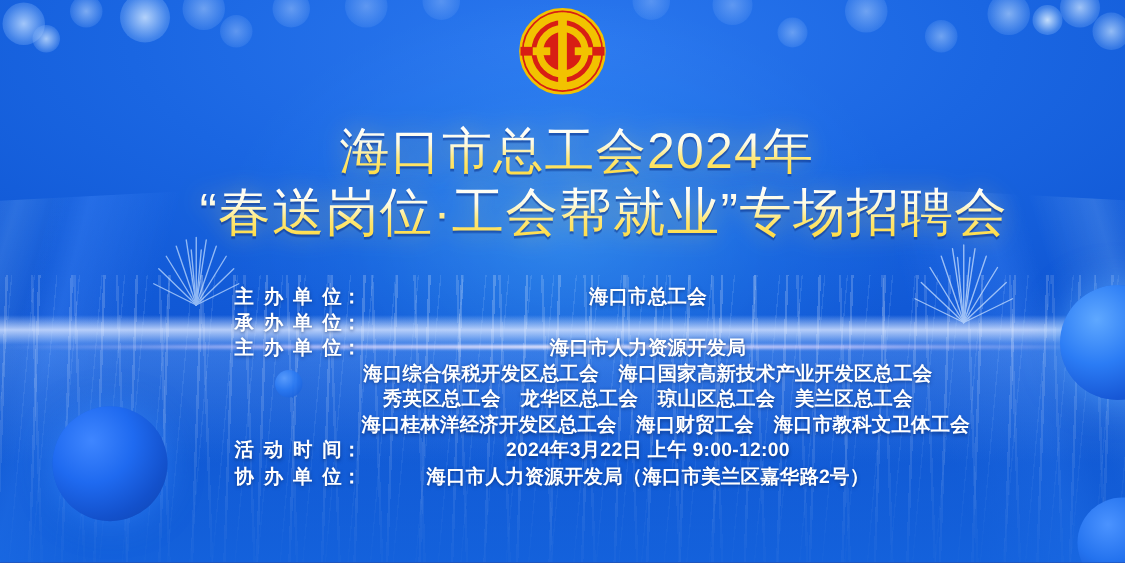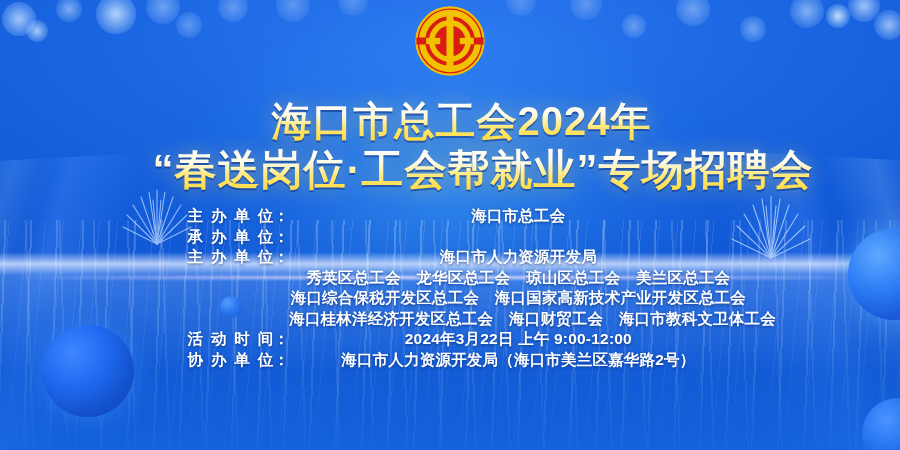--- a/index.html
+++ b/index.html
@@ -100,35 +100,35 @@
     position:absolute;left:0;right:0;top:6px;
     display:flex;justify-content:center;
   }
 
   
   .titles{
     position:absolute;left:0;right:0;top:100px;
     text-align:center;
   }
   .title-line{
-    font-weight:bold;
+    font-weight:normal;
     letter-spacing:1px;
     line-height:1.08;
     background:linear-gradient(180deg,#ffffff 0%,#fdfbe6 34%,#ffe878 62%,#ffd93b 100%);
     -webkit-background-clip:text;background-clip:text;
     color:transparent;-webkit-text-fill-color:transparent;
     filter:drop-shadow(0 2px 0 rgba(10,50,140,.55)) drop-shadow(0 0 10px rgba(255,220,90,.35));
     padding-left:23px;
   }
   .title-1{font-size:40px;}
   .title-2{font-size:42px;margin-top:4px;margin-left:43px;}
 
   
   .info{
-    position:absolute;left:0;right:0;top:206px;
+    position:absolute;left:0;right:0;top:228px;
     display:flex;justify-content:center;padding-left:35px;
   }
   .info-inner{
     width:560px;
     color:#ffffff;
     font-size:15.5px;
     font-weight:bold;
     line-height:20.5px;
     text-shadow:0 1px 3px rgba(6,40,110,.75);
     letter-spacing:.2px;
@@ -252,30 +252,30 @@
           <span class="info-colon">：</span>
         </div>
         <div class="info-row">
           <span class="info-label">主办单位</span>
           <span class="info-colon">：</span>
           <span class="info-value">海口市人力资源开发局</span>
         </div>
         <div class="info-row indented">
           <span class="info-label">主办单位</span>
           <span class="info-colon">：</span>
+          <span class="info-value">海口综合保税开发区总工会　海口国家高新技术产业开发区总工会</span>
+        </div>
+        <div class="info-row indented">
+          <span class="info-label">主办单位</span>
+          <span class="info-colon">：</span>
           <span class="info-value">秀英区总工会　龙华区总工会　琼山区总工会　美兰区总工会</span>
         </div>
         <div class="info-row indented">
           <span class="info-label">主办单位</span>
           <span class="info-colon">：</span>
-          <span class="info-value">海口综合保税开发区总工会　海口国家高新技术产业开发区总工会</span>
-        </div>
-        <div class="info-row indented">
-          <span class="info-label">主办单位</span>
-          <span class="info-colon">：</span>
           <span class="info-value">海口桂林洋经济开发区总工会　海口财贸工会　海口市教科文卫体工会</span>
         </div>
         <div class="info-row">
           <span class="info-label">活动时间</span>
           <span class="info-colon">：</span>
           <span class="info-value">2024年3月22日 上午 9:00-12:00</span>
         </div>
         <div class="info-row">
           <span class="info-label">协办单位</span>
           <span class="info-colon">：</span>

